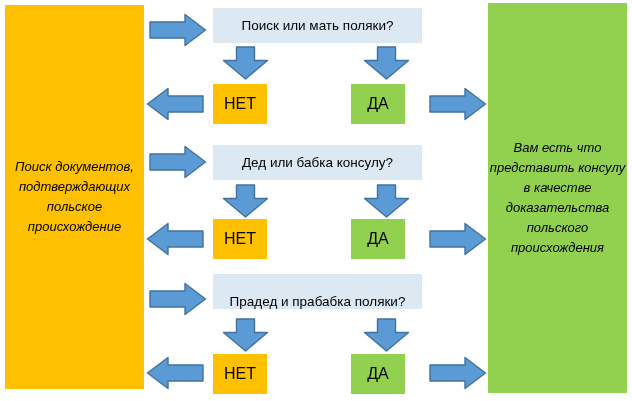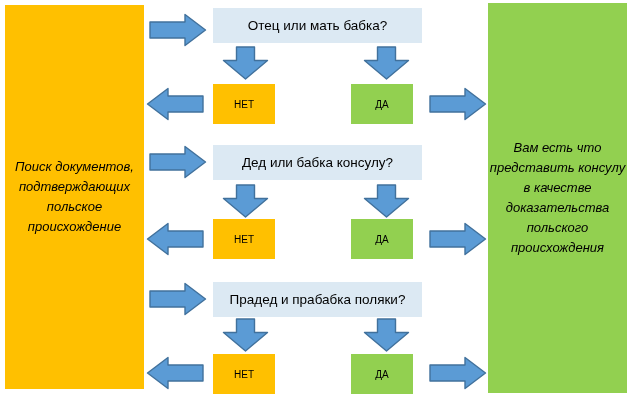--- a/index.html
+++ b/index.html
@@ -31,22 +31,22 @@
     white-space: pre-line;
     font-style: italic;
   }
   .left-result  { left: 5px;  top: 5px; width: 139px; height: 384px; background: var(--orange); }
   .right-result { left: 488px; top: 3px; width: 139px; height: 390px; background: var(--green); }
   .question-box {
     left: 213px; width: 209px; height: 35px;
     background: var(--question-bg);
     font-size: 13.5px;
   }
-  .q1 { top: 8px; }  .q2 { top: 145px; }  .q3 { top: 282px; }
-  .answer-box { width: 62px; height: 40px; font-size: 10px; }
+  .q1 { top: 8px; }  .q2 { top: 145px; }  .q3 { top: 274px; align-items: flex-end; }
+  .answer-box { width: 54px; height: 40px; font-size: 16px; }
   .no-box  { left: 213px; background: var(--orange); }
   .yes-box { left: 351px; background: var(--green); }
   .ans-r1 { top: 84px; } .ans-r2 { top: 219px; } .ans-r3 { top: 354px; }
   .arrow { position: absolute; display: block; }
   .arrow polygon {
     fill: var(--arrow-fill);
     stroke: var(--arrow-stroke);
     stroke-width: 1.4;
     stroke-linejoin: round;
   }
@@ -87,21 +87,21 @@
   <div class="box result-box right-result">
     <span>Вам есть что
 представить консулу
 в качестве
 доказательства
 польского
 происхождения</span>
   </div>
 
   <div class="box question-box q1">
-    <span>Отец или мать бабка?</span>
+    <span>Поиск или мать поляки?</span>
   </div>
   <div class="box question-box q2">
     <span>Дед или бабка консулу?</span>
   </div>
   <div class="box question-box q3">
     <span>Прадед и прабабка поляки?</span>
   </div>
 
   <div class="box answer-box no-box ans-r1">
     <span>НЕТ</span>

